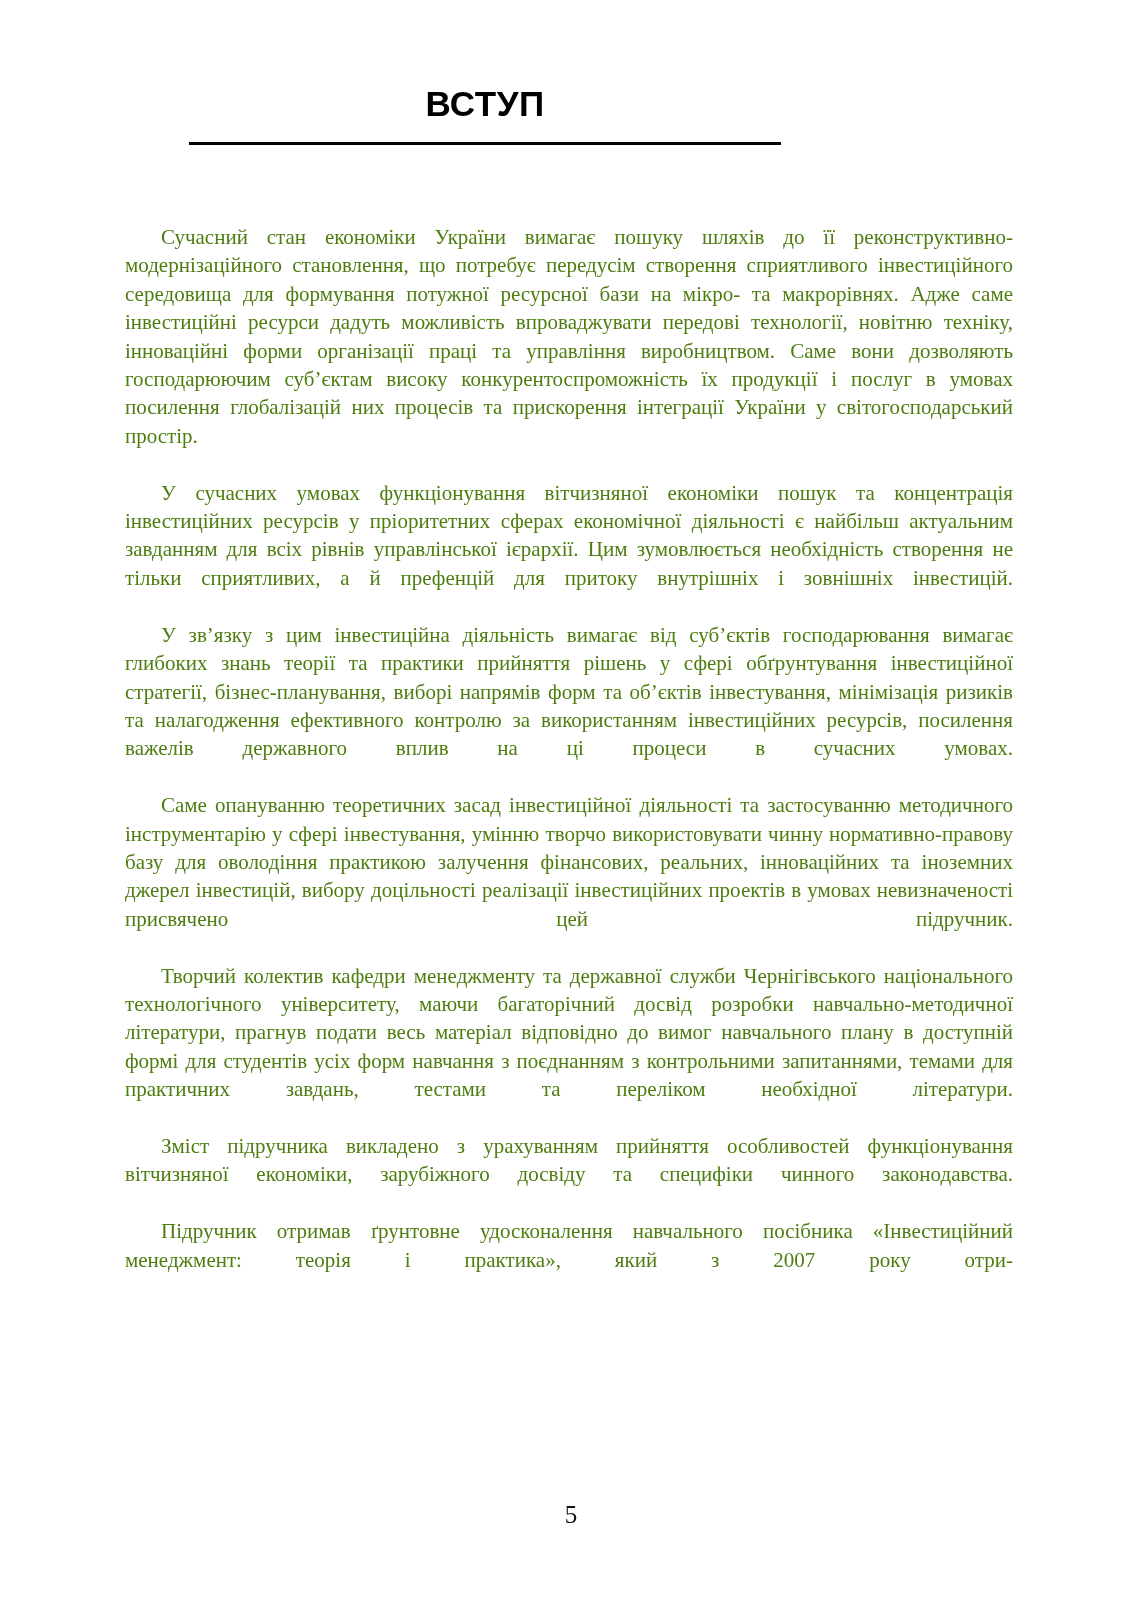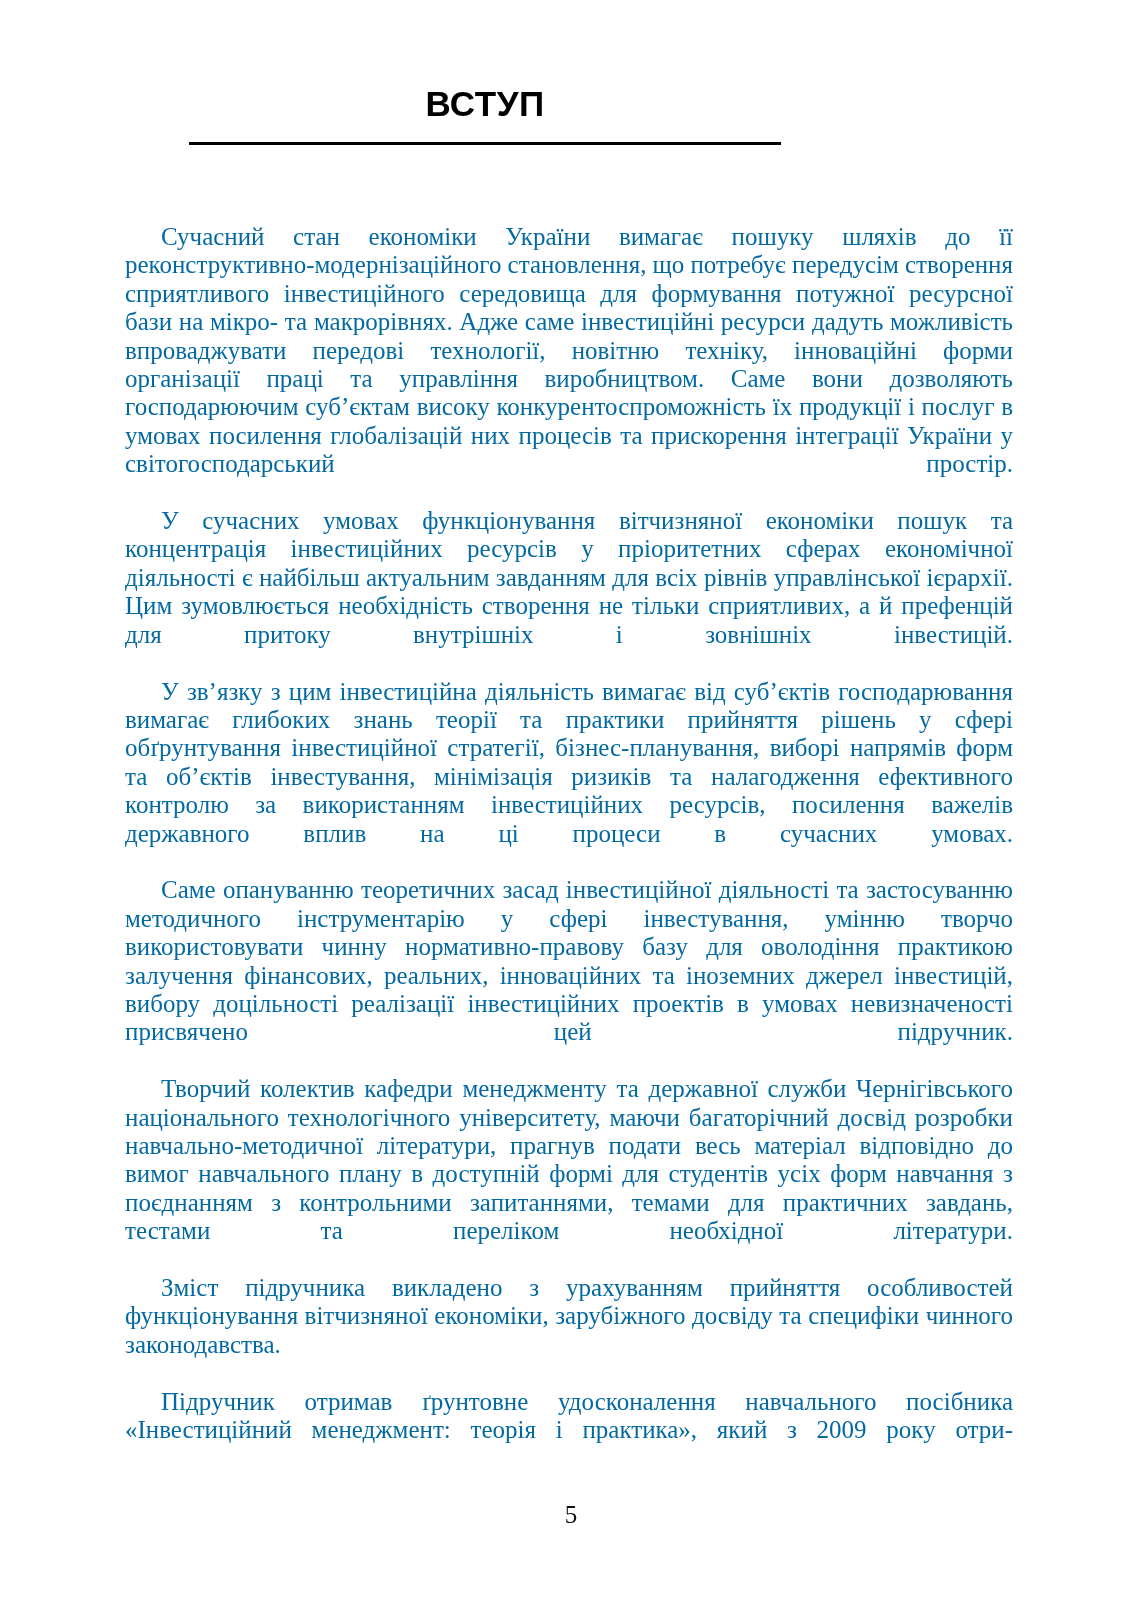--- a/index.html
+++ b/index.html
@@ -46,23 +46,23 @@
   
   .text-column {
     position: absolute;
     left: 125px;
     top: 223px;
     width: 888px;
   }
 
   .para {
     font-family: "Liberation Serif", "DejaVu Serif", serif;
-    font-size: 25px;
+    font-size: 21px;
     line-height: 28.4px;
-    color: #0369a1;
+    color: #4d7c0f;
     text-align: justify;
     text-justify: inter-word;
     margin: 0 0 0 0;
     text-indent: 36px;
     hyphens: manual;
     -webkit-hyphens: manual;
     word-spacing: -0.2px;
   }
 
   
@@ -94,18 +94,18 @@
     <div class="heading-rule"></div>
   </div>
 
   <div class="text-column">
     <p class="para">Сучасний стан економіки України вимагає пошуку шляхів до її реконструктивно-модернізаційного становлення, що потребує передусім створення сприятливого інвестиційного середовища для формування потужної ресурсної бази на мікро- та макрорівнях. Адже саме інвестиційні ресурси дадуть можливість впроваджувати передові технології, новітню техніку, інноваційні форми організації праці та управління виробництвом. Саме вони дозволяють господарюючим суб’єктам високу конкурентоспроможність їх продукції і послуг в умовах посилення глобалізацій них процесів та прискорення інтеграції України у світогосподарський простір.</p>
     <p class="para">У сучасних умовах функціонування вітчизняної економіки пошук та концентрація інвестиційних ресурсів у пріоритетних сферах економічної діяльності є найбільш актуальним завданням для всіх рівнів управлінської ієрархії. Цим зумовлюється необхідність створення не тільки сприятливих, а й префенцій для притоку внутрішніх і зовнішніх інвестицій.</p>
     <p class="para">У зв’язку з цим інвестиційна діяльність вимагає від суб’єктів господарювання вимагає глибоких знань теорії та практики прийняття рішень у сфері обґрунтування інвестиційної стратегії, бізнес-планування, виборі напрямів форм та об’єктів інвестування, мінімізація ризиків та налагодження ефективного контролю за використанням інвестиційних ресурсів, посилення важелів державного вплив на ці процеси в сучасних умовах.</p>
     <p class="para">Саме опануванню теоретичних засад інвестиційної діяльності та застосуванню методичного інструментарію у сфері інвестування, умінню творчо використовувати чинну нормативно-правову базу для оволодіння практикою залучення фінансових, реальних, інноваційних та іноземних джерел інвестицій, вибору доцільності реалізації інвестиційних проектів в умовах невизначеності присвячено цей підручник.</p>
     <p class="para">Творчий колектив кафедри менеджменту та державної служби Чернігівського національного технологічного університету, маючи багаторічний досвід розробки навчально-методичної літератури, прагнув подати весь матеріал відповідно до вимог навчального плану в доступній формі для студентів усіх форм навчання з поєднанням з контрольними запитаннями, темами для практичних завдань, тестами та переліком необхідної літератури.</p>
     <p class="para">Зміст підручника викладено з урахуванням прийняття особливостей функціонування вітчизняної економіки, зарубіжного досвіду та специфіки чинного законодавства.</p>
-    <p class="para">Підручник отримав ґрунтовне удосконалення навчального посібника «Інвестиційний менеджмент: теорія і практика», який з 2009 року отри-</p>
+    <p class="para">Підручник отримав ґрунтовне удосконалення навчального посібника «Інвестиційний менеджмент: теорія і практика», який з 2007 року отри-</p>
   </div>
 
   <div class="page-number">5</div>
 
 </div>
 
 </body></html>

